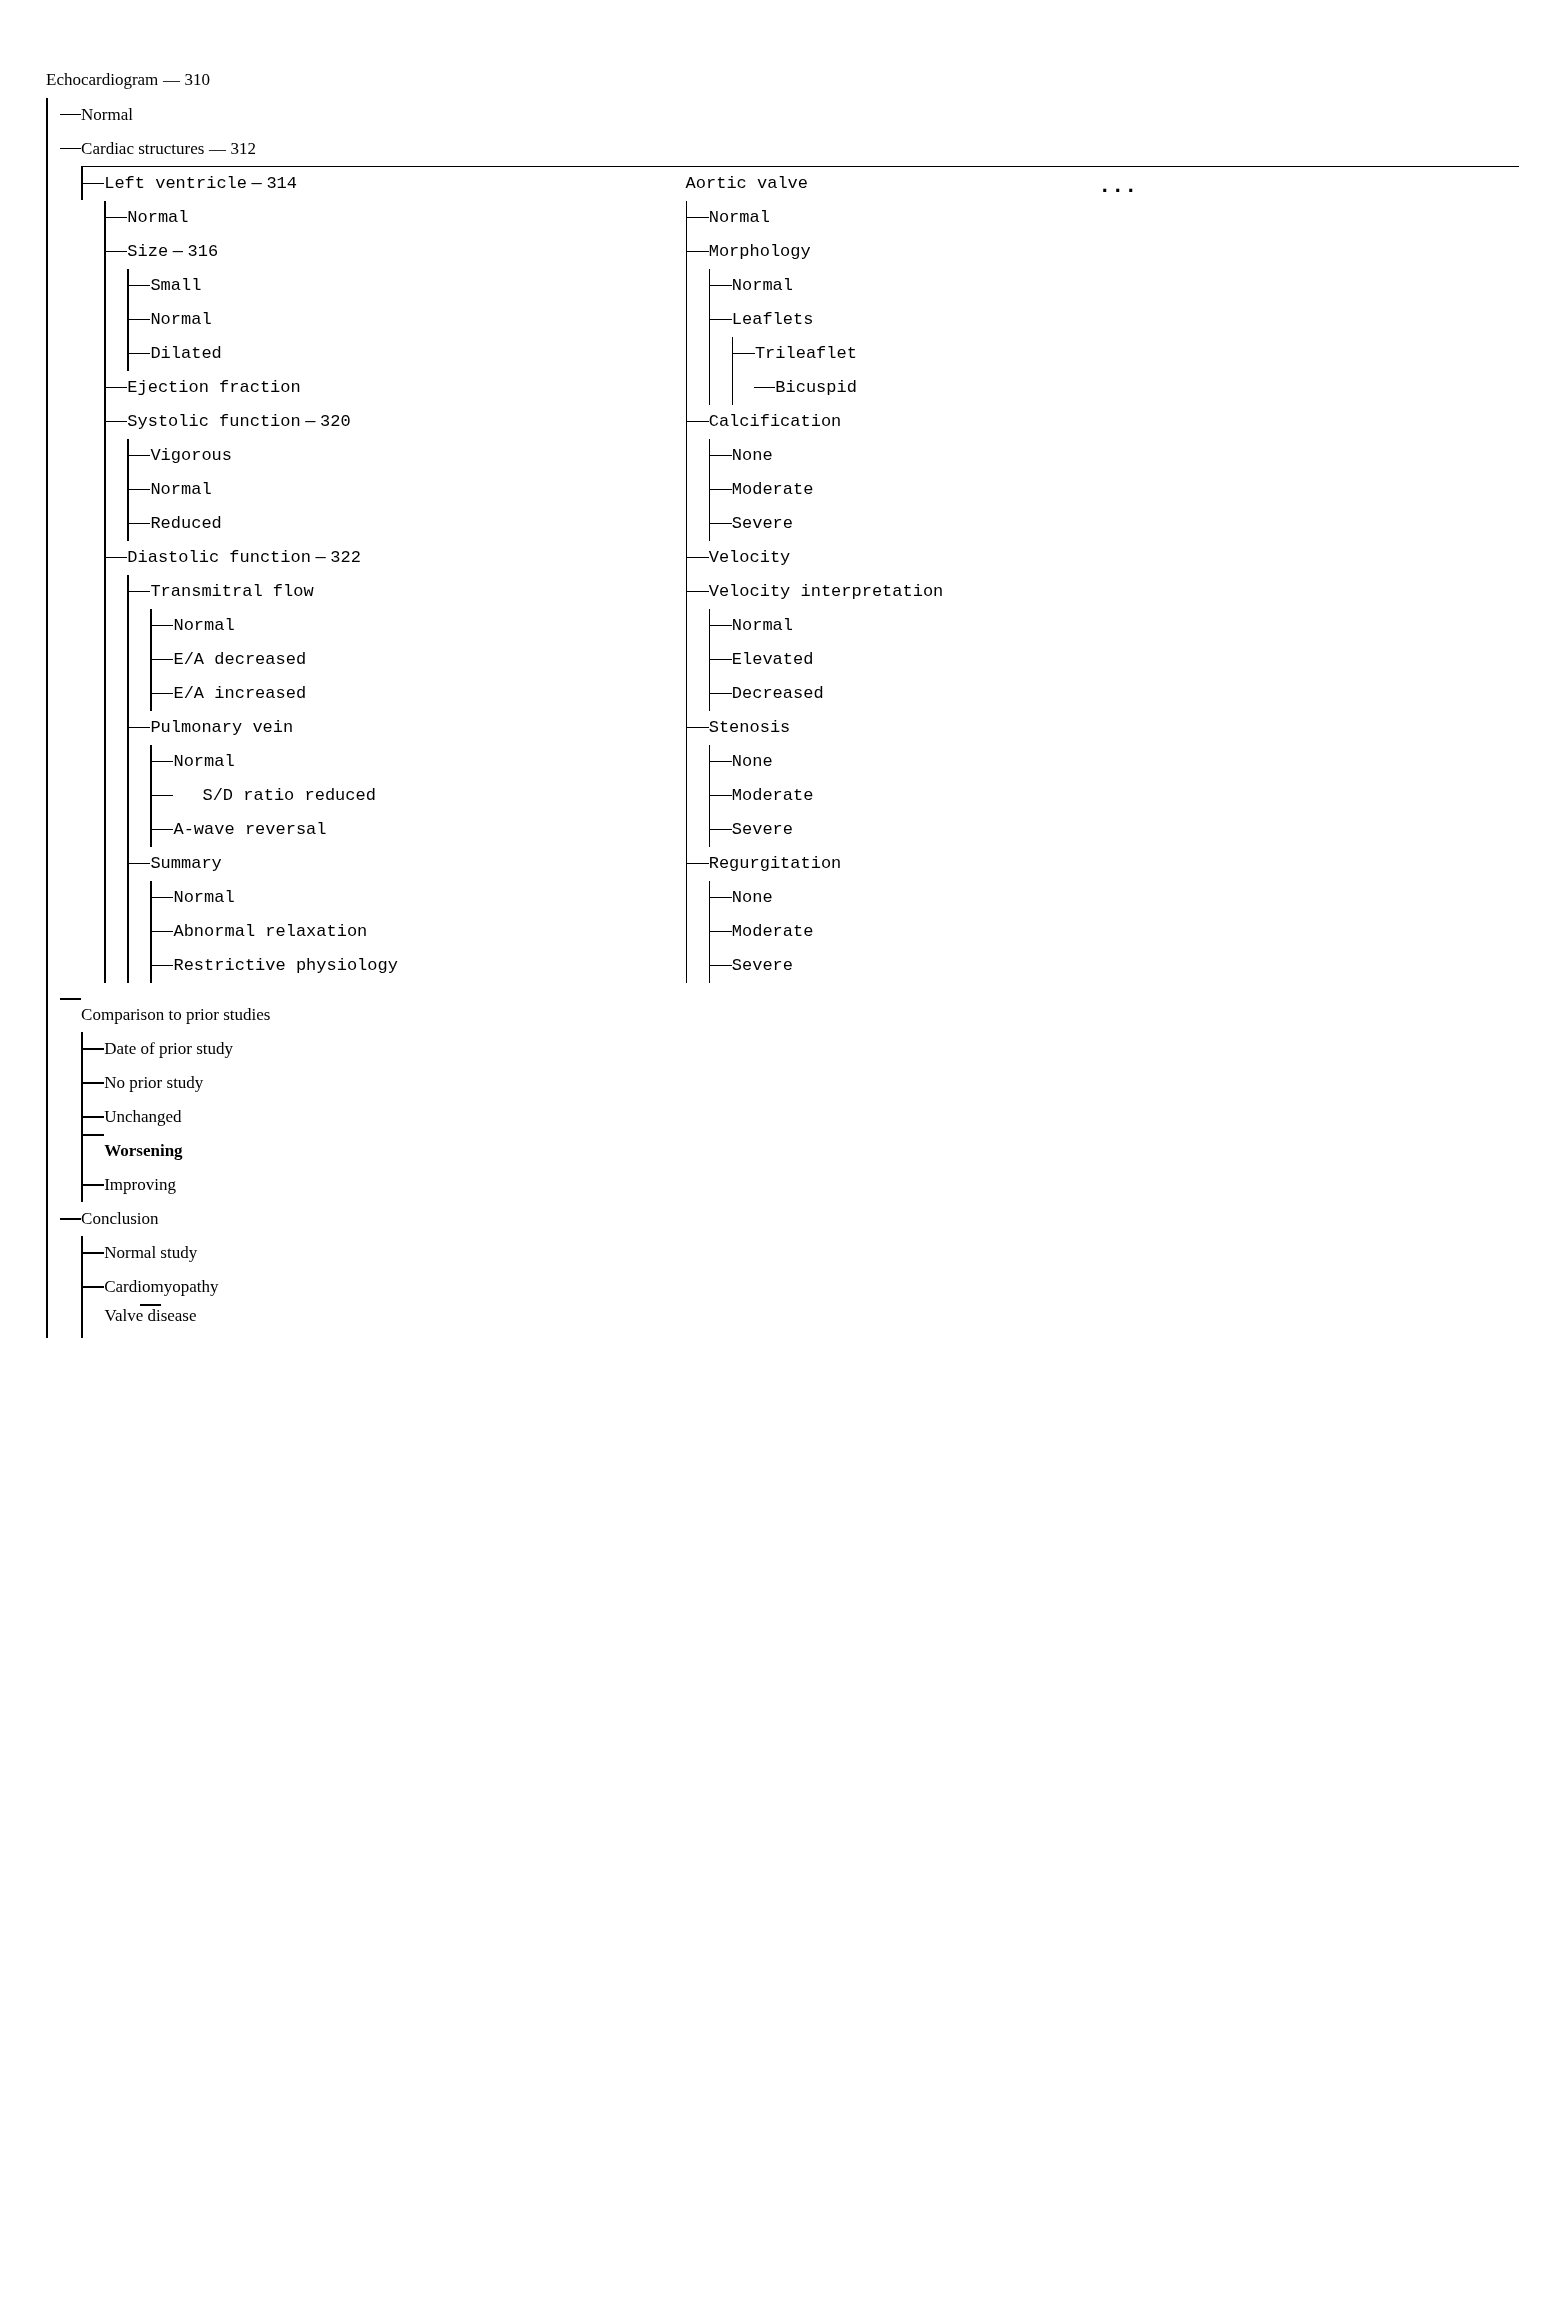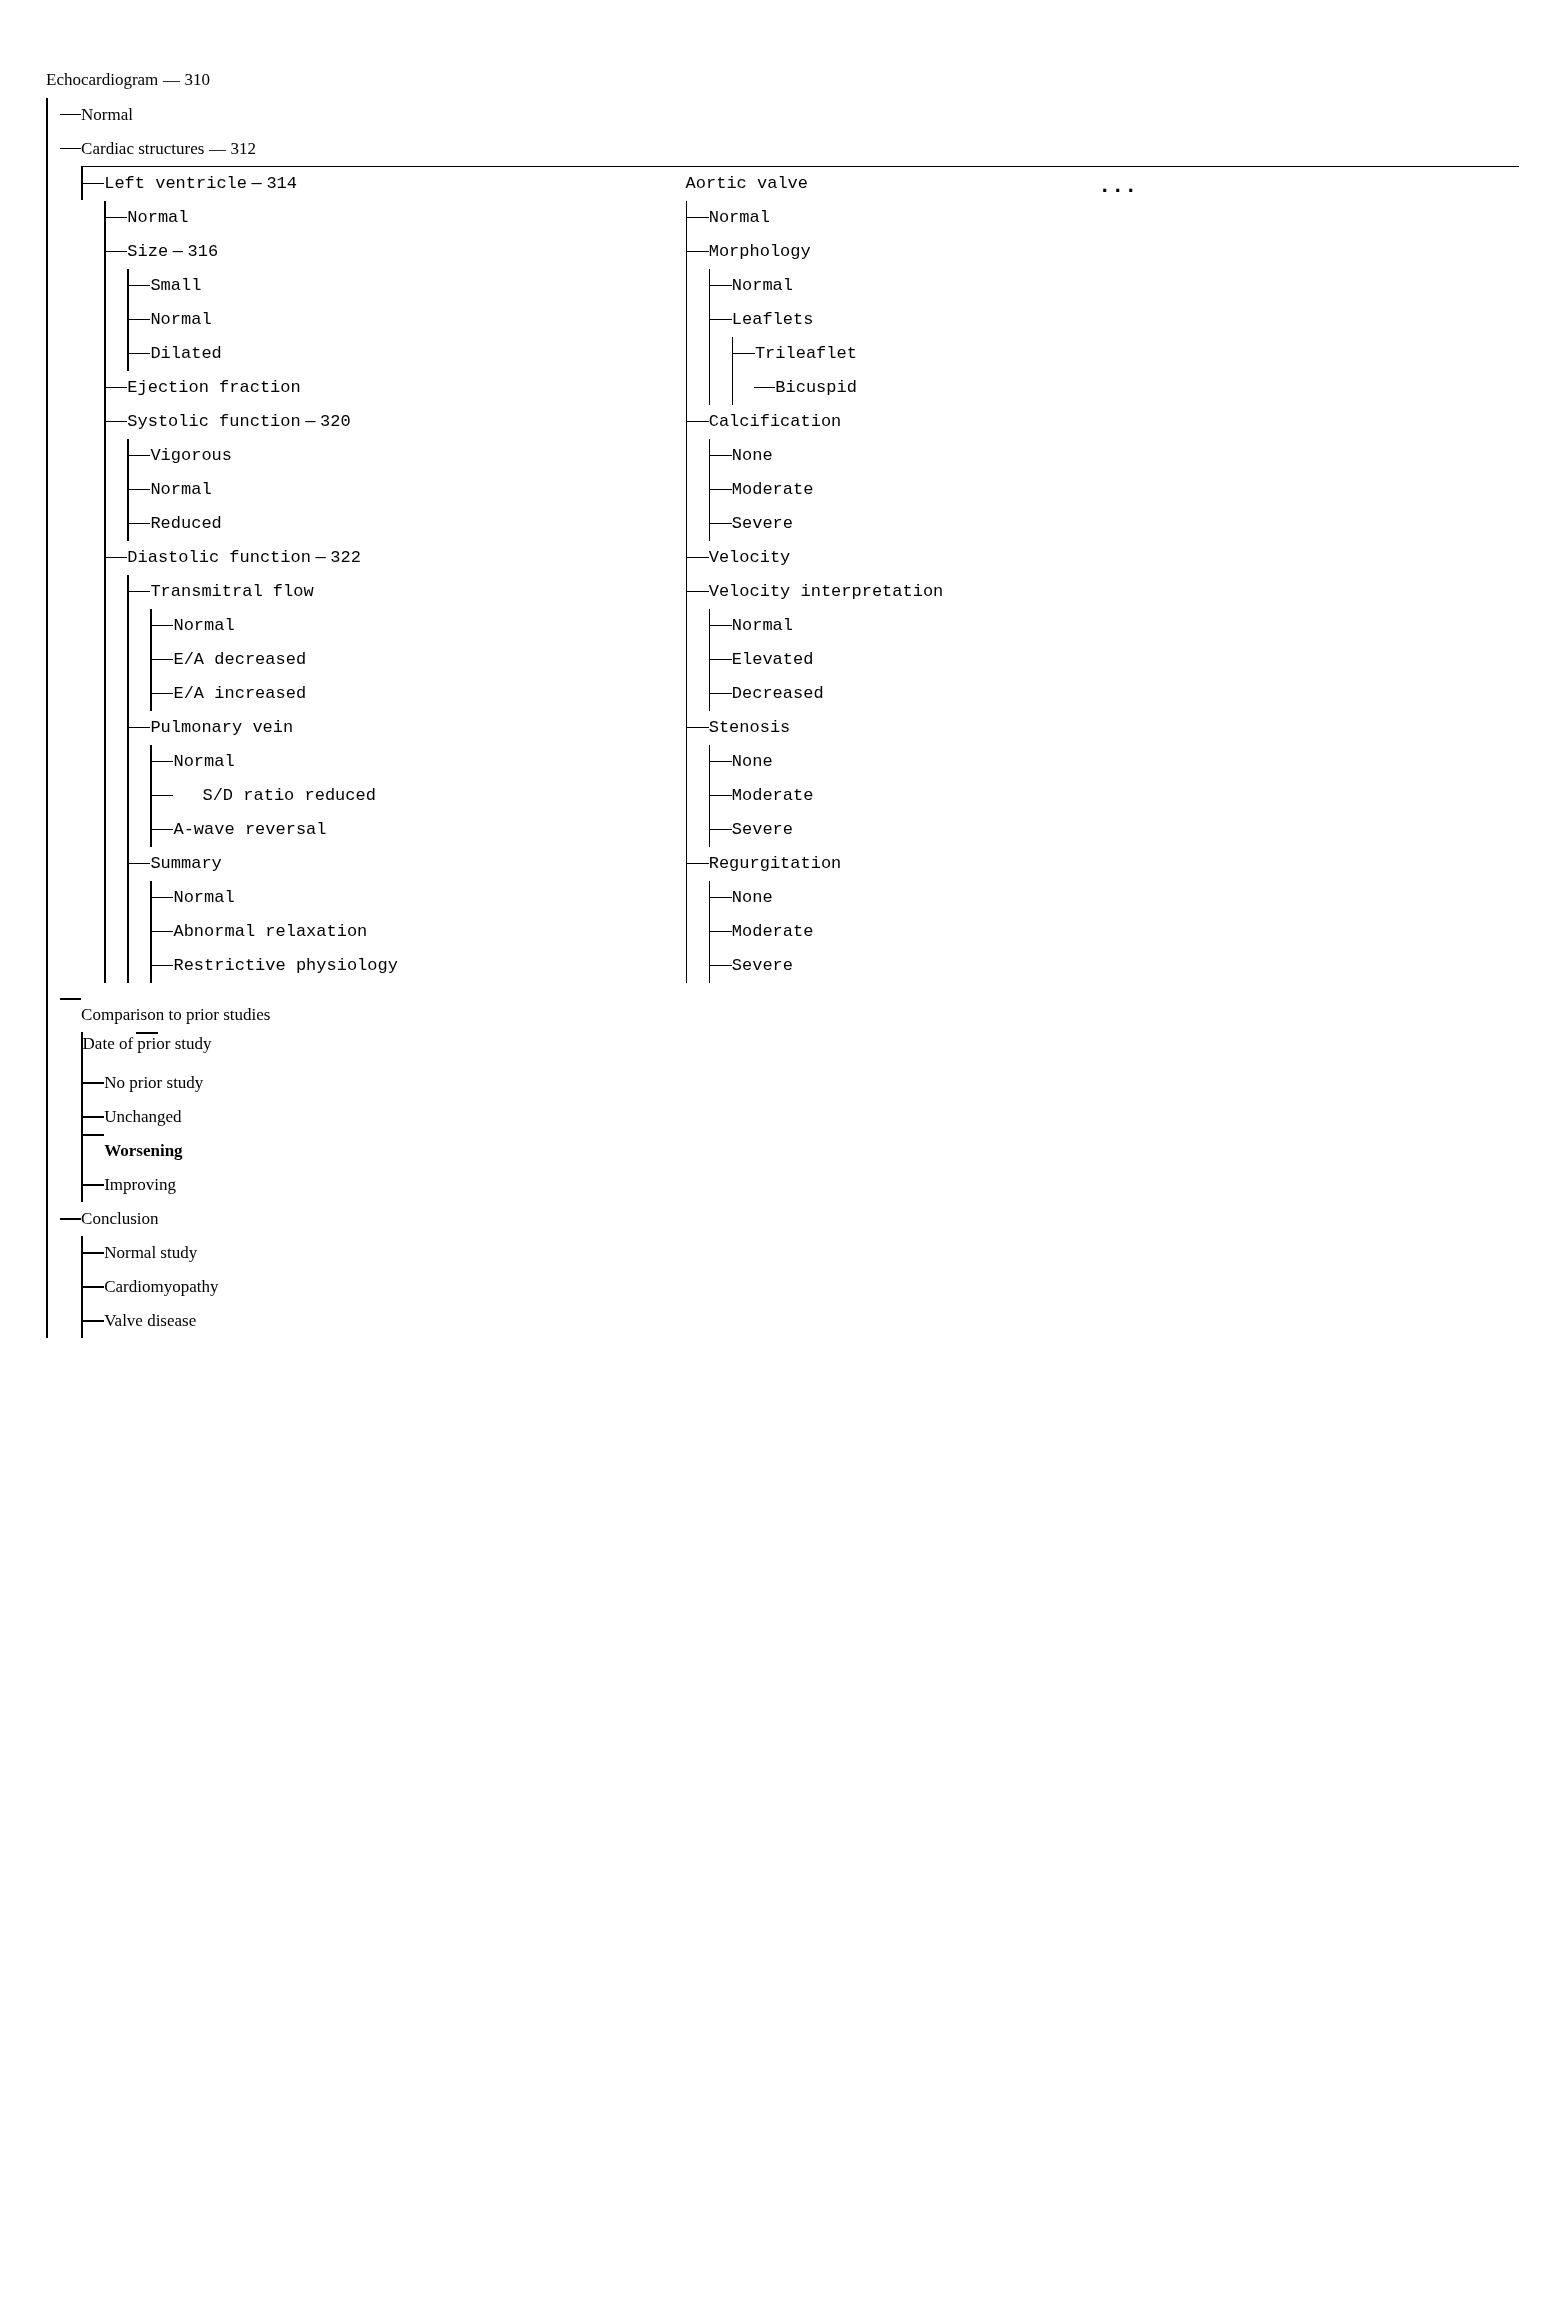--- a/index.html
+++ b/index.html
@@ -399,21 +399,21 @@
           </div>
         </div>
 
         <div style="display:flex; flex-direction:row; align-items:flex-start; min-height:34px; margin-top:15.5px;">
           <div style="width:21.6px; height:1.5px; background:#000; flex-shrink:0;"></div>
           <span class="ct-label">Comparison to prior studies</span>
         </div>
         <div style="display:flex; flex-direction:row;">
           <div style="width:1.5px; background:#000; flex-shrink:0; margin-left:21.6px;"></div>
           <div style="display:flex; flex-direction:column;">
-            <div style="display:flex; flex-direction:column; align-items:center; min-height:34px;">
+            <div style="display:flex; align-items:center; min-height:34px;">
               <div style="width:21.6px; height:1.5px; background:#000; flex-shrink:0;"></div>
               <span class="ct-label">Date of prior study</span>
             </div>
             <div style="display:flex; flex-direction:row; align-items:center; min-height:34px;">
               <div style="width:21.6px; height:1.5px; background:#000; flex-shrink:0;"></div>
               <span class="ct-label">No prior study</span>
             </div>
             <div style="display:flex; flex-direction:row; align-items:center; min-height:34px;">
               <div style="width:21.6px; height:1.5px; background:#000; flex-shrink:0;"></div>
               <span class="ct-label">Unchanged</span>
@@ -437,21 +437,21 @@
           <div style="width:1.5px; background:#000; flex-shrink:0; margin-left:21.6px;"></div>
           <div style="display:flex; flex-direction:column;">
             <div style="display:flex; flex-direction:row; align-items:center; min-height:34px;">
               <div style="width:21.6px; height:1.5px; background:#000; flex-shrink:0;"></div>
               <span class="ct-label">Normal study</span>
             </div>
             <div style="display:flex; flex-direction:row; align-items:center; min-height:34px;">
               <div style="width:21.6px; height:1.5px; background:#000; flex-shrink:0;"></div>
               <span class="ct-label">Cardiomyopathy</span>
             </div>
-            <div style="display:flex; align-items:center; min-height:34px;">
+            <div style="display:flex; flex-direction:column; align-items:center; min-height:34px;">
               <div style="width:21.6px; height:1.5px; background:#000; flex-shrink:0;"></div>
               <span class="ct-label">Valve disease</span>
             </div>
           </div>
         </div>
 
       </div>
     </div>
   </div>
 </div>

